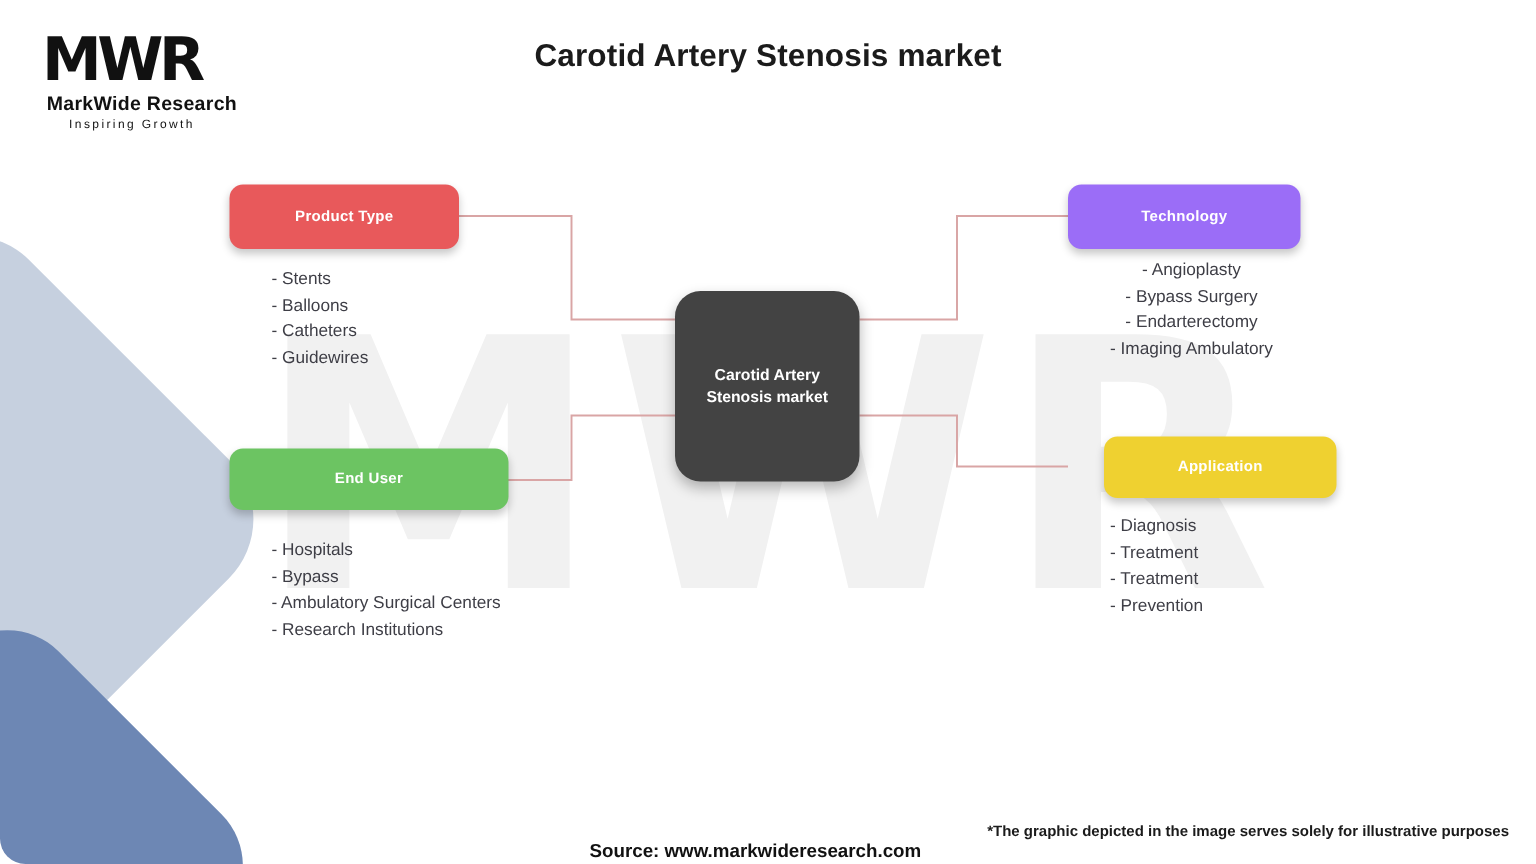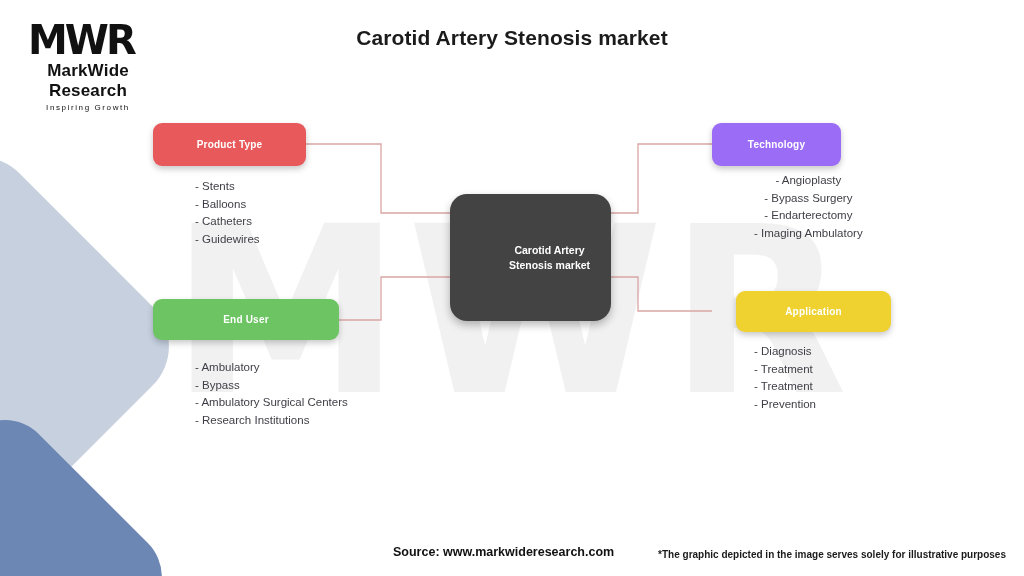--- a/index.html
+++ b/index.html
@@ -9,20 +9,21 @@
   }
   body {
     font-family: "Liberation Sans", sans-serif;
   }
   #canvas {
     position: relative;
     width: 1024px;
     height: 576px;
     background: #ffffff;
     overflow: hidden;
+    border-radius: 17px;
   }
 
   
   .deco-shape { position: absolute; pointer-events: none; }
   #deco-upper {
     left: -170px; top: 196px;
     width: 300px; height: 300px;
     background: #c3cddd;
     border-radius: 56px;
     transform: rotate(45deg);
@@ -53,22 +54,22 @@
   }
 
   
   #logo { position: absolute; left: 18px; top: 20px; width: 180px; }
   #logo-mark {
     font-family: "DejaVu Sans", sans-serif;
     font-size: 40px; font-weight: 700; letter-spacing: -3px;
     color: #111; line-height: 1; padding-left: 10px;
   }
   #logo-name {
-    font-size: 17px; font-weight: 700; color: #111;
-    letter-spacing: .2px; text-align: center; width: 140px; margin-top: 1px;
+    font-size: 13px; font-weight: 700; color: #111;
+    letter-spacing: .2px; text-align: right; width: 140px; margin-top: 1px;
   }
   #logo-tag {
     font-size: 8px; font-weight: 400; color: #111;
     letter-spacing: 1.6px; text-align: center; width: 140px; margin-top: 2px;
   }
 
   
   #title {
     position: absolute; left: 0; top: 26px; width: 1024px;
     text-align: center;
@@ -83,56 +84,54 @@
   .node {
     position: absolute;
     display: flex; align-items: center; justify-content: center;
     border-radius: 9px;
     color: #ffffff;
     font-size: 10px; font-weight: 700;
     letter-spacing: .2px;
     box-shadow: 0 3px 6px rgba(0,0,0,.22);
   }
   #node-product  { left: 153px; top: 123px; width: 153px; height: 43px; background: #e8595b; }
-  #node-tech     { left: 712px; top: 123px; width: 129px; height: 43px; background: #9b6df7; }
+  #node-tech     { left: 712px; top: 123px; width: 155px; height: 43px; background: #9b6df7; }
   #node-enduser  { left: 153px; top: 299px; width: 186px; height: 41px; background: #6cc462; }
   #node-app      { left: 736px; top: 291px; width: 155px; height: 41px; background: #efd130; }
 
   
   #hub {
     position: absolute;
     left: 450px; top: 194px; width: 123px; height: 127px;
     background: #434343;
     border-radius: 17px;
     display: flex; align-items: center; justify-content: center;
     box-shadow: 0 4px 9px rgba(0,0,0,.28);
-    padding-left: 38px;
   }
   #hub-label {
     color: #fff; font-size: 10.5px; font-weight: 700;
     text-align: center; line-height: 1.35; white-space: pre-line;
   }
 
   
   .bullets {
     position: absolute;
     font-size: 11.5px;
     color: #3e3e46;
     line-height: 17.5px;
-    margin-left: 14px;
   }
   .bullets div { white-space: nowrap; }
   #bullets-product { left: 181px; top: 178px; }
   #bullets-tech    { left: 740px; top: 172px; text-align: center; }
   #bullets-enduser { left: 181px; top: 359px; }
   #bullets-app     { left: 740px; top: 343px; }
 
   
   #source {
-    position: absolute; left: 393px; top: 545px;
+    position: absolute; left: 393px; top: 560px;
     font-size: 12.5px; font-weight: 700; color: #111;
   }
   #disclaimer {
     position: absolute; right: 18px; top: 549px;
     font-size: 10px; font-weight: 600; color: #1b1b1b;
   }
 </style>
 </head>
 <body>
 
@@ -188,21 +187,21 @@
     <div>- Catheters</div>
     <div>- Guidewires</div>
   </div>
   <div class="bullets" id="bullets-tech">
     <div>- Angioplasty</div>
     <div>- Bypass Surgery</div>
     <div>- Endarterectomy</div>
     <div>- Imaging Ambulatory</div>
   </div>
   <div class="bullets" id="bullets-enduser">
-    <div>- Ambulatory</div>
+    <div>- Hospitals</div>
     <div>- Bypass</div>
     <div>- Ambulatory Surgical Centers</div>
     <div>- Research Institutions</div>
   </div>
   <div class="bullets" id="bullets-app">
     <div>- Diagnosis</div>
     <div>- Treatment</div>
     <div>- Treatment</div>
     <div>- Prevention</div>
   </div>

